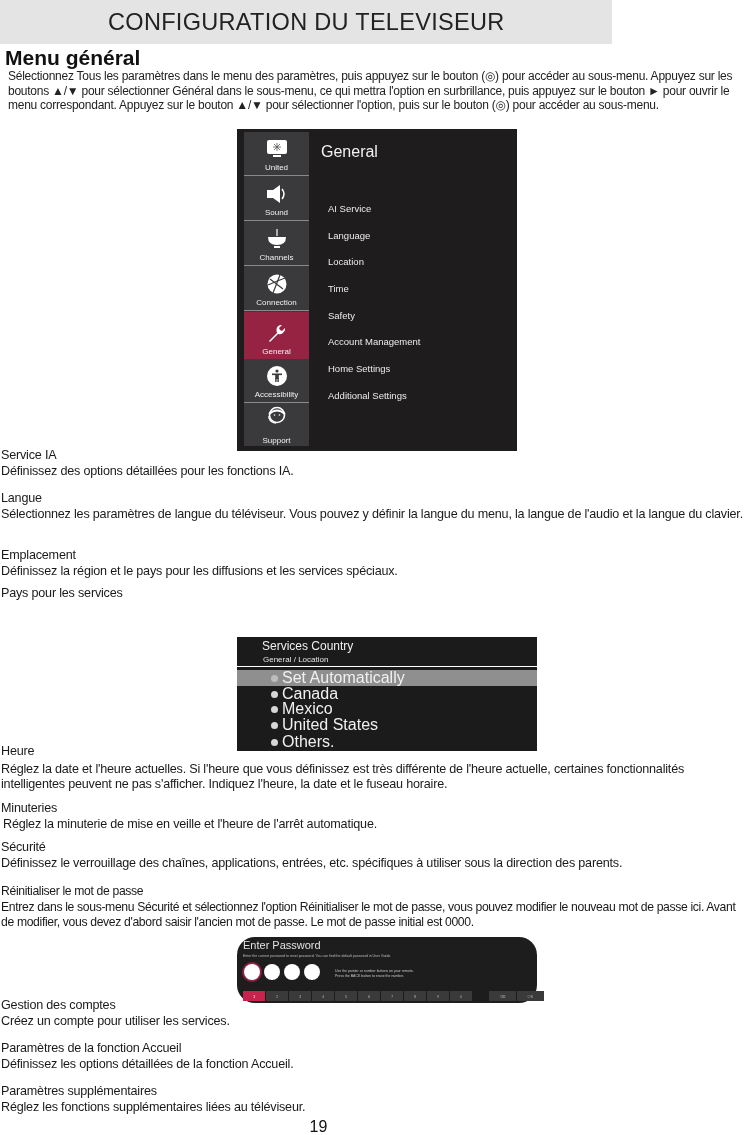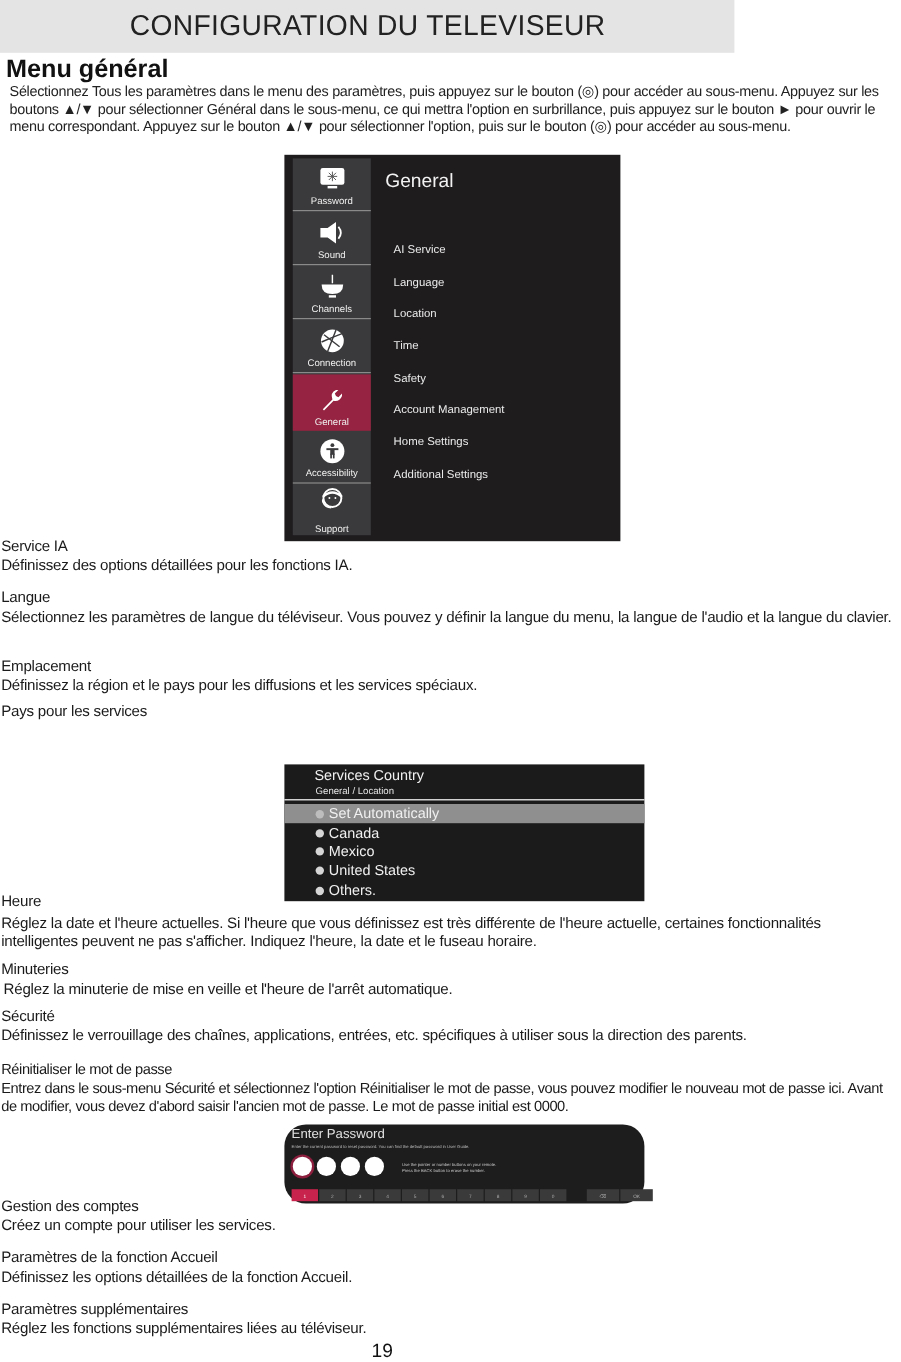--- a/index.html
+++ b/index.html
@@ -61,21 +61,21 @@
   .block .d { display: block; }
 
   
   .svc {
     position: absolute; left: 237px; top: 637px; width: 300px; height: 114px;
     background: #1c1b1b; color: #f0f0f0;
   }
   .svc-title { position: absolute; left: 25px; top: 2px; font-size: 12px; text-align: right; }
   .svc-sub { position: absolute; left: 26px; top: 18px; font-size: 8px; color: #e6e6e6; }
   .svc-rule { position: absolute; left: 0; top: 29px; width: 300px; height: 1px; background: #ffffff; }
-  .svc-opt { position: absolute; left: 0; width: 300px; height: 16px; display: flex; align-items: center; padding-left: 26px; font-size: 12px; }
+  .svc-opt { position: absolute; left: 0; width: 300px; height: 16px; display: flex; align-items: center; padding-left: 34px; font-size: 16px; }
   .svc-opt.sel { background: #8f8f8f; }
   .svc-dot { width: 7px; height: 7px; border-radius: 50%; background: #d6d6d6; margin-right: 4px; }
   .svc-opt.sel .svc-dot { background: #bdbdbd; }
 
   
   .pwd {
     position: absolute; left: 237px; top: 937px; width: 300px; height: 66px;
     background: #1d1d1d; color: #eaeaea; border-radius: 18px;
   }
   .pwd-title { position: absolute; left: 6px; top: 2px; font-size: 11px; color: #e0e0e0; }
@@ -113,21 +113,21 @@
             <rect x="1" y="1" width="20" height="14" rx="2" fill="#fff"></rect>
             <rect x="7" y="16" width="8" height="2" fill="#fff"></rect>
             <g stroke="#555" stroke-width="0.8">
               <line x1="11" y1="4" x2="11" y2="12"></line>
               <line x1="7" y1="8" x2="15" y2="8"></line>
               <line x1="8" y1="5" x2="14" y2="11"></line>
               <line x1="14" y1="5" x2="8" y2="11"></line>
             </g>
           </svg>
       </span>
-      <span>Password</span>
+      <span>United</span>
     </div>
     <div class="tv-side-item" style="top:45px">
       <span class="ico">
         <svg width="24" height="20" viewBox="0 0 24 20">
             <polygon points="2,6 8,6 15,1 15,19 8,14 2,14" fill="#fff"></polygon>
             <path d="M17 5 Q21 10 17 15" stroke="#fff" stroke-width="1.5" fill="none"></path>
           </svg>
       </span>
       <span>Sound</span>
     </div>

